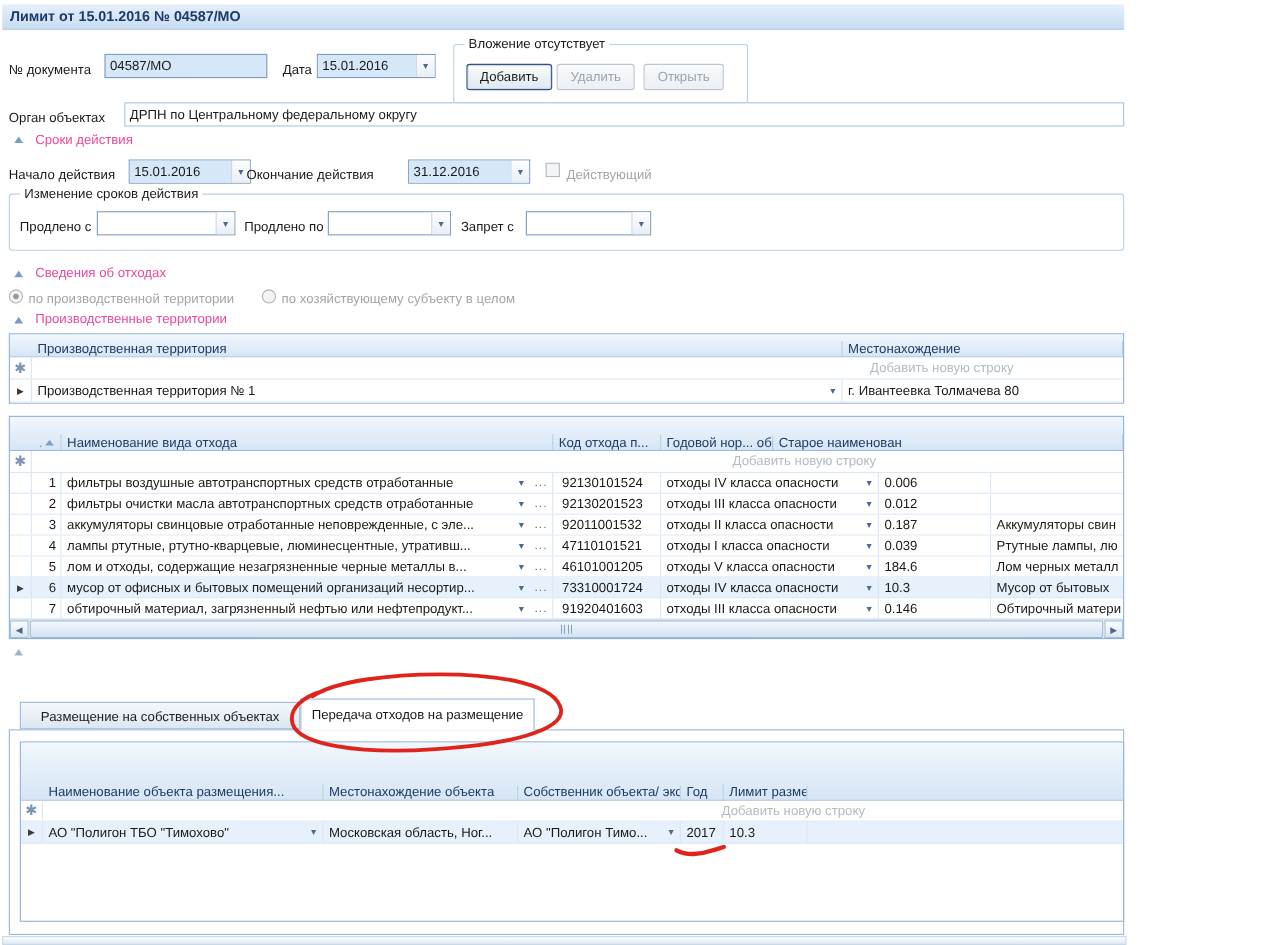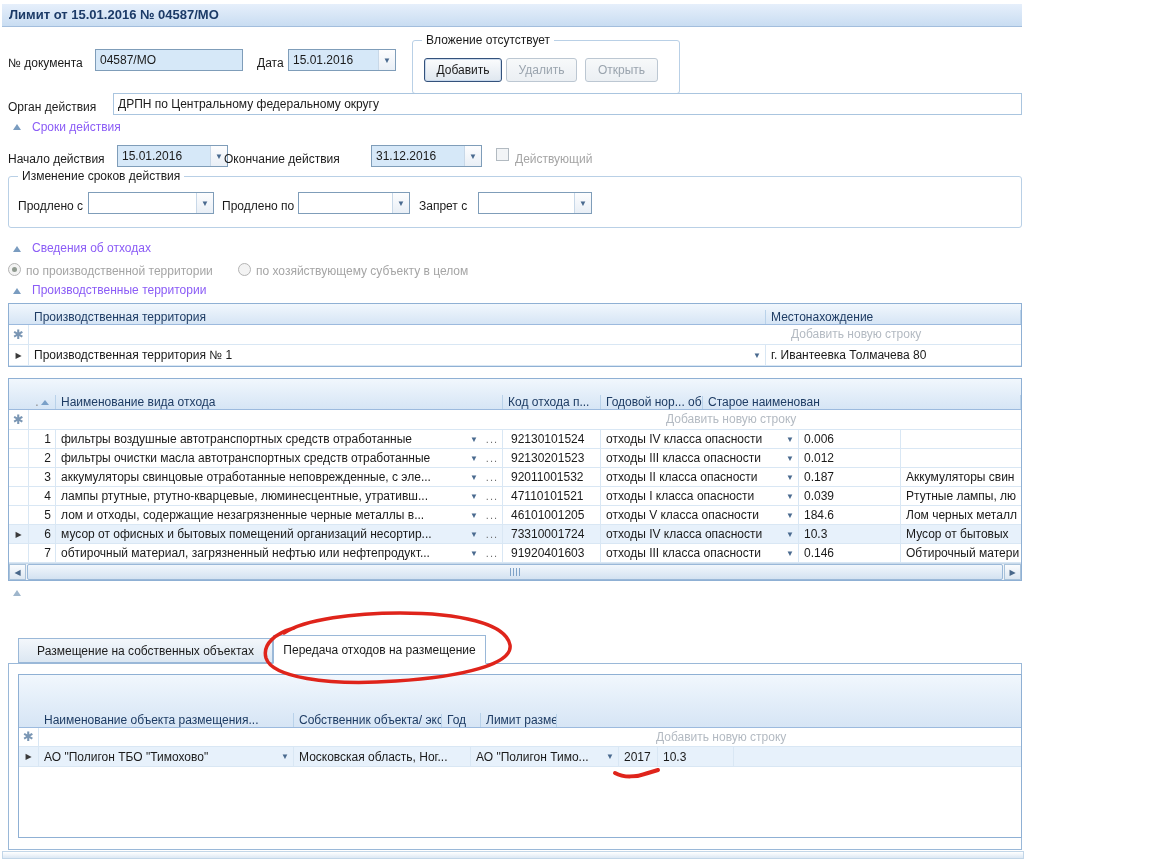--- a/index.html
+++ b/index.html
@@ -29,21 +29,21 @@
   .fieldset { position:absolute; border:1px solid #b9d0e6; border-radius:3px; background:#fff; }
   .fieldset .legend { position:absolute; top:-8px; left:9px; background:#fff; padding:0 4px; white-space:nowrap; }
 
   .btn { position:absolute; height:24px; border:1px solid #8aa8c8; border-radius:3px;
     background:linear-gradient(#fbfcfd,#dfe7ef); font-family:inherit; font-size:12px; color:#1a1a1a; }
   .btn.default { border:1px solid #34527c; box-shadow:inset 0 0 0 1px #c9d9ec; }
   .btn.disabled { border:1px solid #bcc7d2; color:#9aa4ae; background:linear-gradient(#f7f9fa,#ebeff3); }
 
   .sect-arrow { position:absolute; width:0; height:0; border-left:4px solid transparent;
     border-right:4px solid transparent; border-bottom:6px solid #7a9cc0; }
-  .sect-title { position:absolute; white-space:nowrap; color:#8b5cf6; }
+  .sect-title { position:absolute; white-space:nowrap; color:#ec4899; }
 
   .radio { position:absolute; width:13px; height:13px; border-radius:50%;
     border:1px solid #b4b4b4; background:#f3f3f3; }
   .radio.sel::after { content:""; position:absolute; left:3px; top:3px; width:5px; height:5px;
     border-radius:50%; background:#909a90; }
   .checkbox { position:absolute; width:13px; height:13px; border:1px solid #b2bac1; background:#f2f4f6; }
 
   
   .grid { position:absolute; border:1px solid #8fb0d4; background:#fff; overflow:hidden; }
   .grow { display:flex; border-bottom:1px solid #d9e7f4; background:#fff; }
@@ -100,21 +100,21 @@
     <div class="cbtn">▼</div>
   </div>
 
   <div class="fieldset" style="left:412px;top:40px;width:268px;height:54px">
     <span class="legend">Вложение отсутствует</span>
   </div>
   <button class="btn default" style="left:424px;top:58px;width:78px">Добавить</button>
   <button class="btn disabled" style="left:506px;top:58px;width:71px">Удалить</button>
   <button class="btn disabled" style="left:585px;top:58px;width:73px">Открыть</button>
 
-  <div class="lbl" style="left:8px;top:99px">Орган действия</div>
+  <div class="lbl" style="left:8px;top:99px">Орган объектах</div>
   <div class="tbox" style="left:113px;top:93px;width:909px;background:#fff;border:1px solid #aac5df">ДРПН по Центральному федеральному округу</div>
 
   <div class="sect-arrow" style="left:13px;top:124px"></div>
   <div class="sect-title" style="left:32px;top:120px">Сроки действия</div>
 
   <div class="lbl" style="left:8px;top:151px">Начало действия</div>
   <div class="combo" style="left:117px;top:145px;width:111px">
     <div class="cval filled">15.01.2016</div>
     <div class="cbtn">▼</div>
   </div>
@@ -399,20 +399,24 @@
   <div class="tab inactive" style="left:18px;top:638px;width:255px;height:25px">Размещение на собственных объектах</div>
   <div class="tab active" style="left:273px;top:635px;width:213px;height:29px">Передача отходов на размещение</div>
   <div class="tab-panel" style="left:8px;top:663px;width:1014px;height:187px"></div>
 
   <div class="grid" style="left:18px;top:674px;width:1004px;height:164px">
     <div class="grow header" style="height:53px">
       <div class="gcell ind" style="width:20px"></div>
       <div class="gcell" style="width:255px">
           <span class="celltext">Наименование объекта размещения...</span>
         </div>
+      <div class="gcell" style="width:177px">
+          <span class="celltext pre">Местонахождение
+объекта</span>
+        </div>
       <div class="gcell" style="width:148px">
           <span class="celltext pre">Собственник объекта/
 экспл. организация</span>
         </div>
       <div class="gcell" style="width:39px">
           <span class="celltext">Год</span>
         </div>
       <div class="gcell" style="width:76px">
           <span class="celltext pre">Лимит
 размеще...

